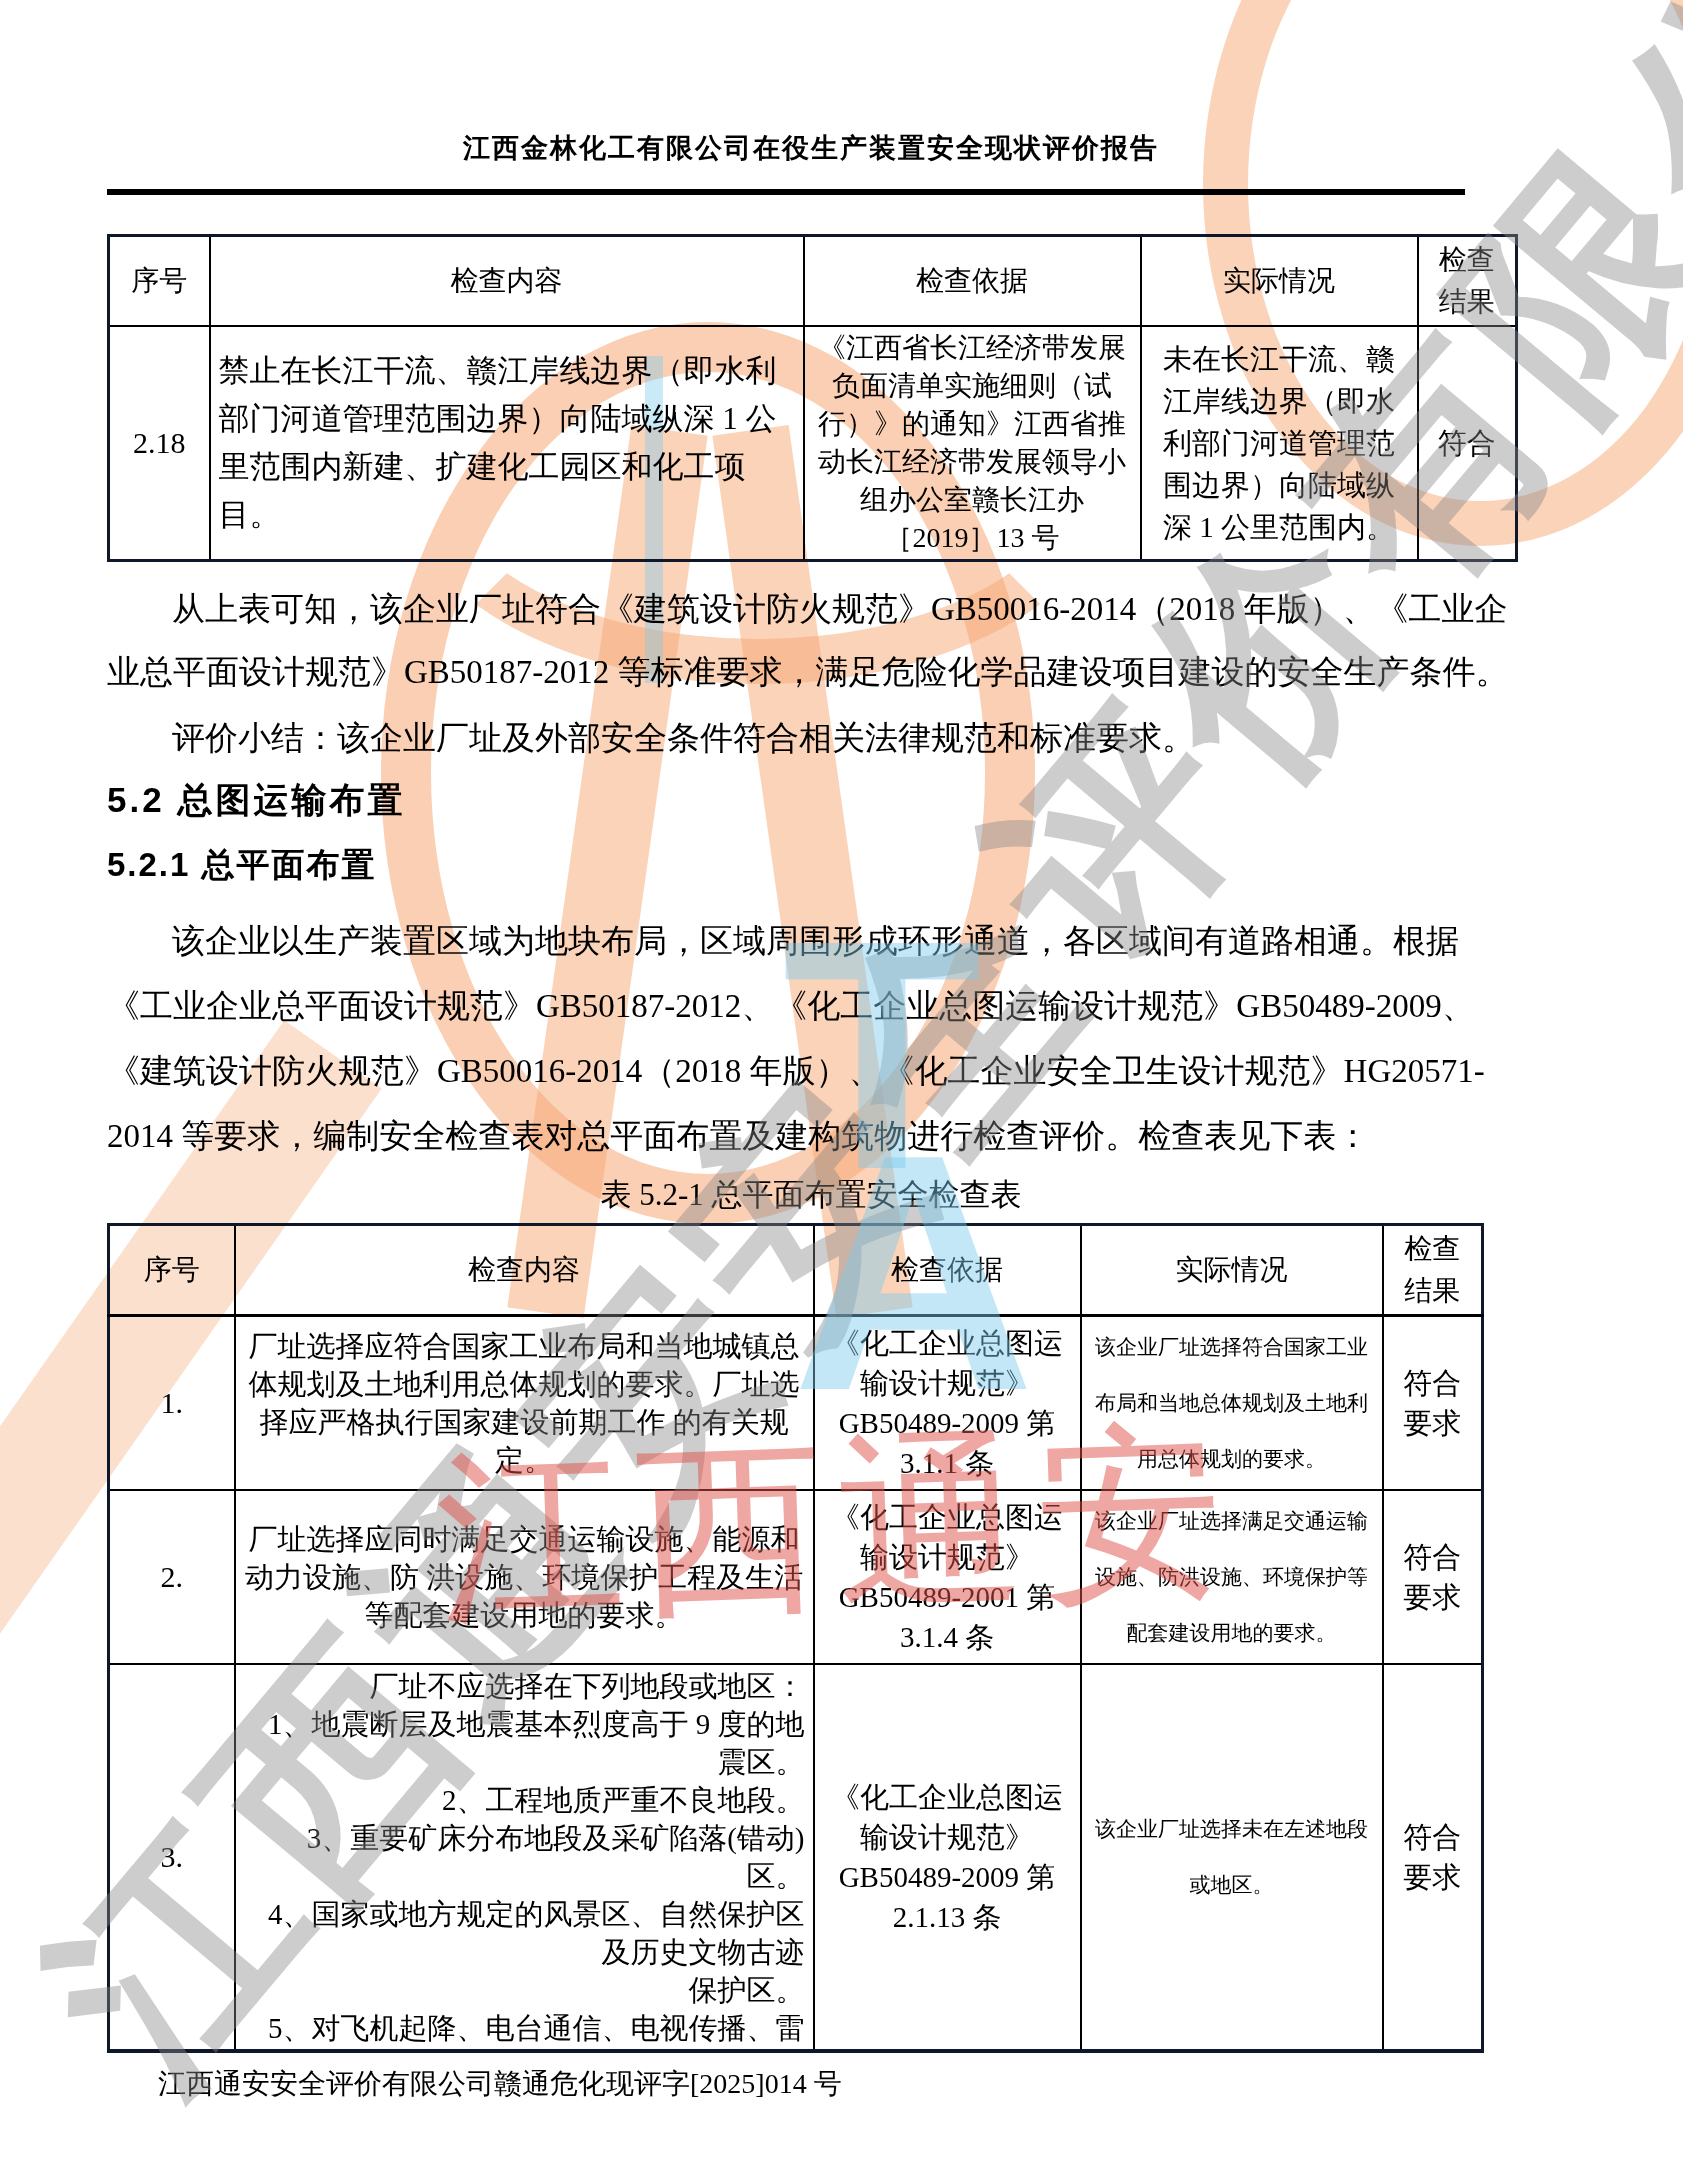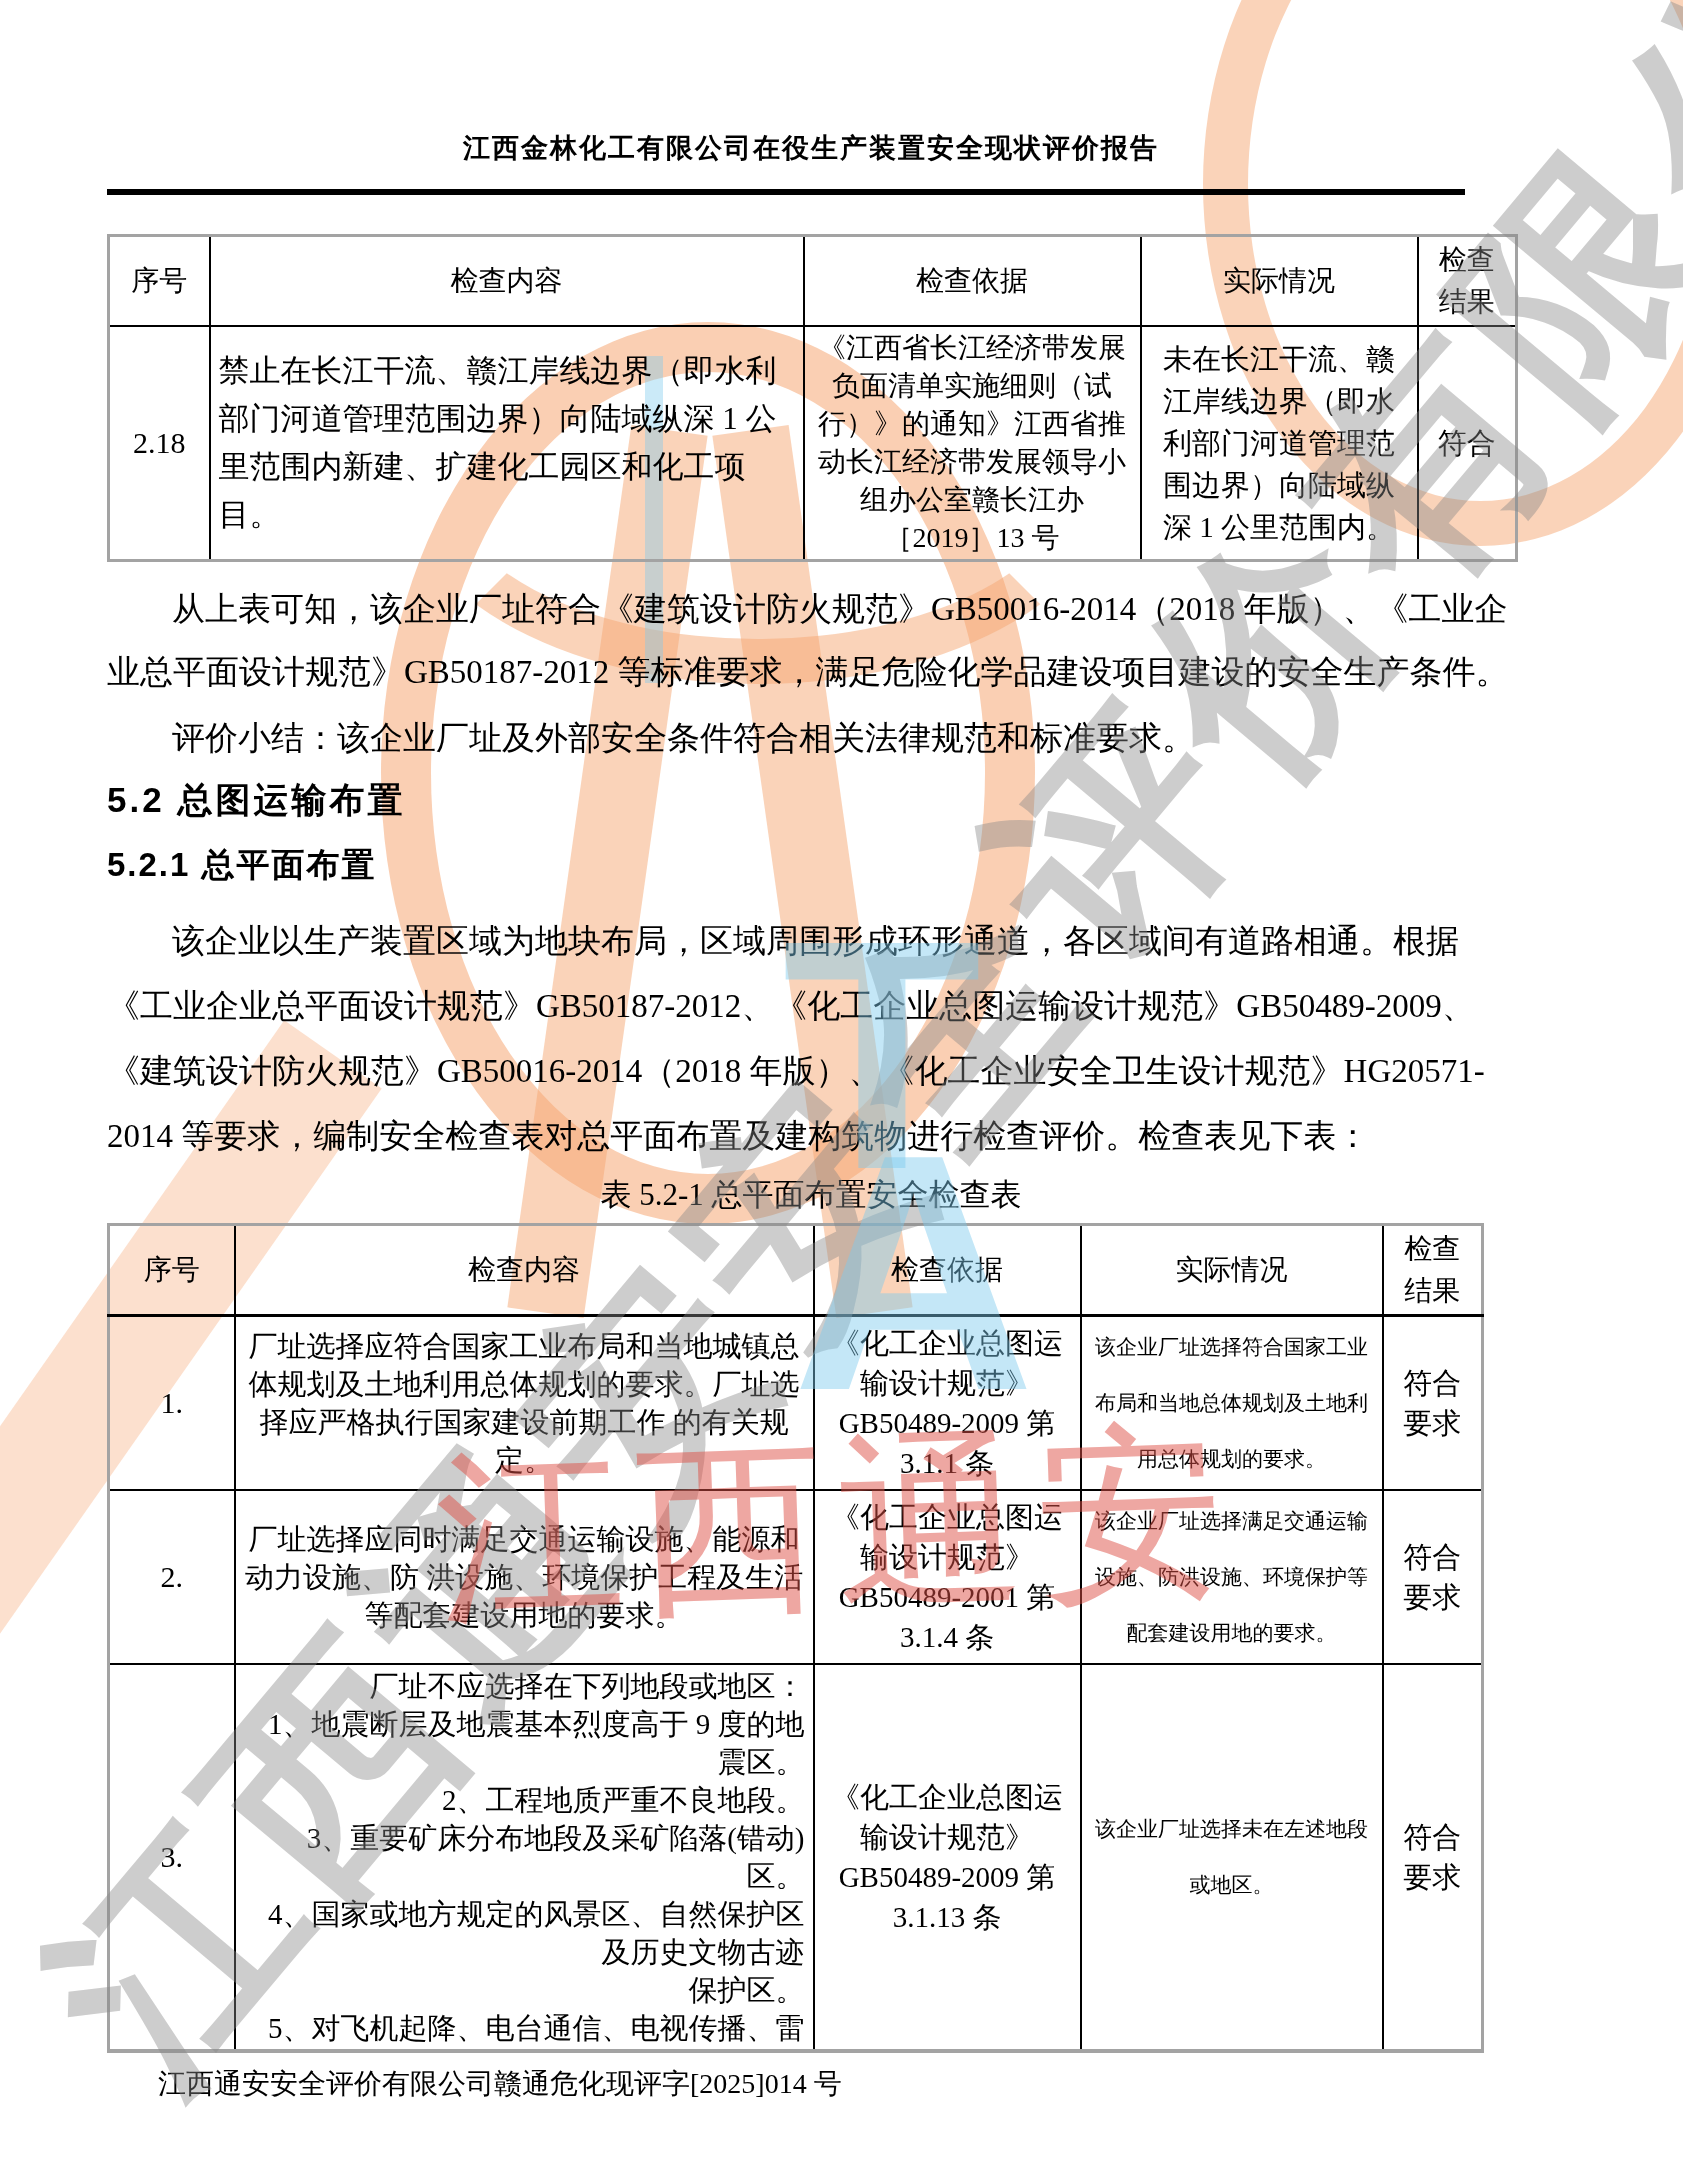--- a/index.html
+++ b/index.html
@@ -35,21 +35,21 @@
     color:rgba(125,202,238,0.45); z-index:2; line-height:1; }
   .wm-blue-a { left:792px; top:1104px; font-size:337px; font-weight:bold;
     font-family:"Liberation Sans","DejaVu Sans",sans-serif;
     color:rgba(125,202,238,0.45); z-index:2; line-height:1; }
   
   .content { position:absolute; left:107px; top:0; width:1408px; z-index:1;margin-top:36px; }
   .doc-title { margin:0; padding-top:94px; text-align:center;
     font-size:27px; font-weight:bold; letter-spacing:2px; }
   .head-rule { margin-top:23px; height:6px; width:1358px; background:#000; }
   table { border-collapse:collapse; table-layout:fixed; background:transparent; }
-  .tbl { border:3px solid #a3a3a3; }
+  .tbl { border:3px solid #0f172a; }
   .tbl td, .tbl th { border:2px solid #000; vertical-align:middle; padding:2px 8px;
     font-weight:normal; }
   .tbl th { font-size:28px; line-height:1.5; text-align:center; }
   .tbl1 { width:1408px; margin-top:39px; }
   .tbl1 .hrow { height:78px; }
   .tbl1 .drow { height:227px; }
   .t1c1{width:101px} .t1c2{width:594px} .t1c3{width:337px} .t1c4{width:277px} .t1c5{width:99px}
   .cell-no { text-align:center; font-size:30px; }
   .cell-content { font-size:31px; line-height:48px; text-align:left; }
   .cell-basis { font-size:28px; line-height:38px; text-align:center; padding:2px 4px; }
@@ -165,21 +165,21 @@
       </tr>
       <tr class="r3">
         <td class="cell-no">3.</td>
         <td class="cell-content pre">厂址不应选择在下列地段或地区：
 1、地震断层及地震基本烈度高于 9 度的地震区。
 2、工程地质严重不良地段。
 3、重要矿床分布地段及采矿陷落(错动)区。
 4、国家或地方规定的风景区、自然保护区及历史文物古迹
 保护区。
 5、对飞机起降、电台通信、电视传播、雷</td>
-        <td class="cell-basis">《化工企业总图运输设计规范》GB50489-2009 第 3.1.13 条</td>
+        <td class="cell-basis">《化工企业总图运输设计规范》GB50489-2009 第 2.1.13 条</td>
         <td class="cell-actual">该企业厂址选择未在左述地段或地区。</td>
         <td class="cell-result">符合要求</td>
       </tr>
     </tbody>
       </table>
 
     <div class="footer">
       <span class="f-left">江西通安安全评价有限公司</span>
       <span class="f-right">赣通危化现评字[2025]014 号</span>
     </div>

